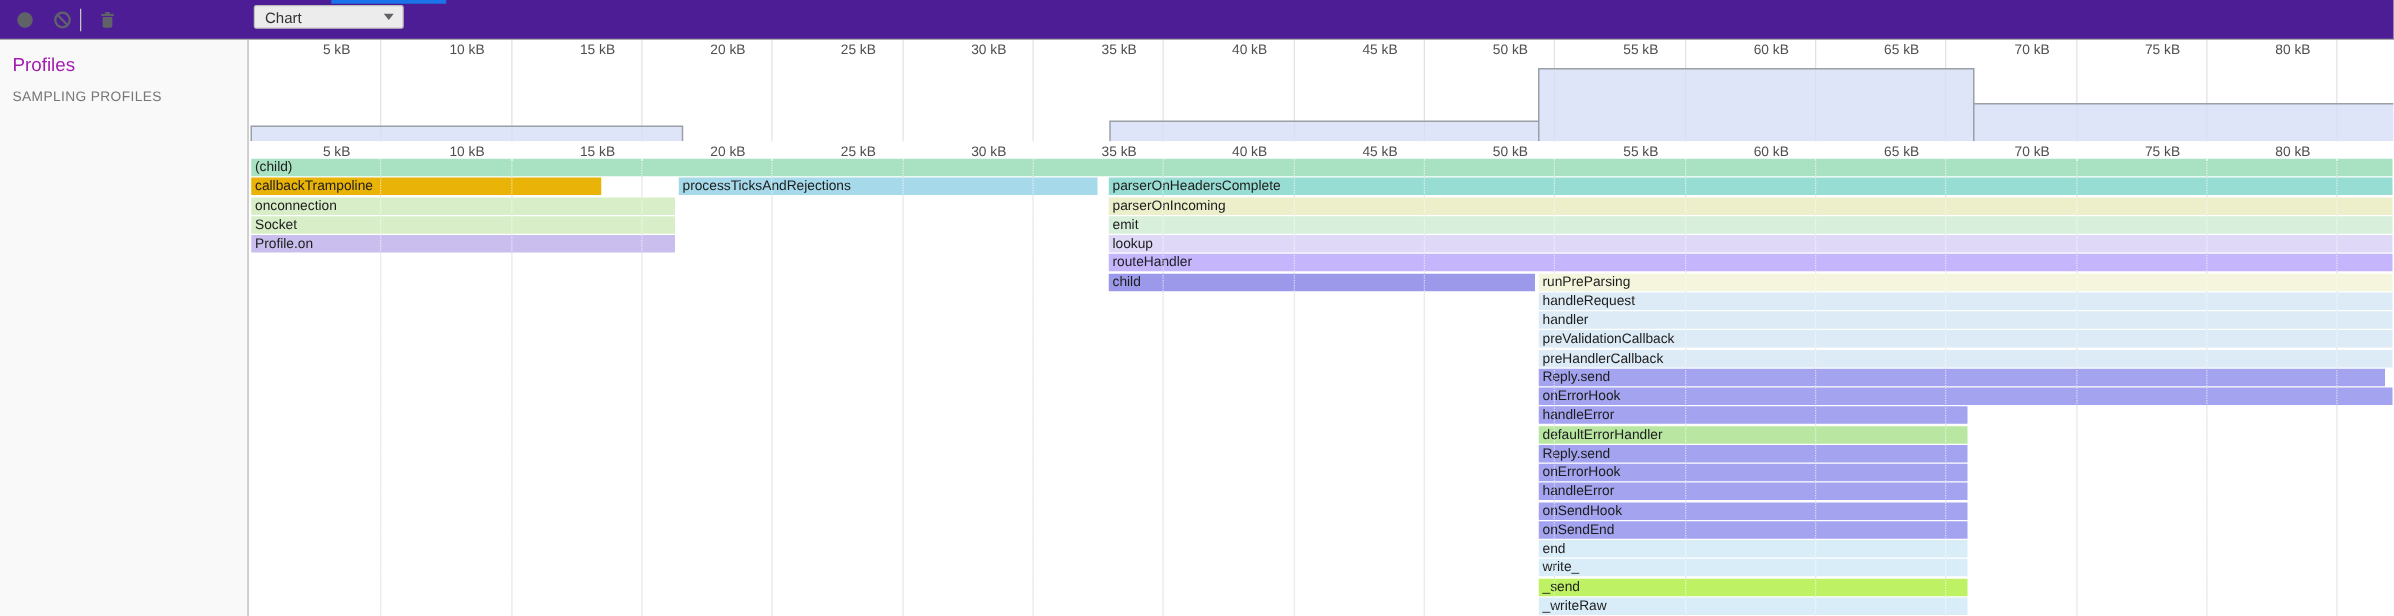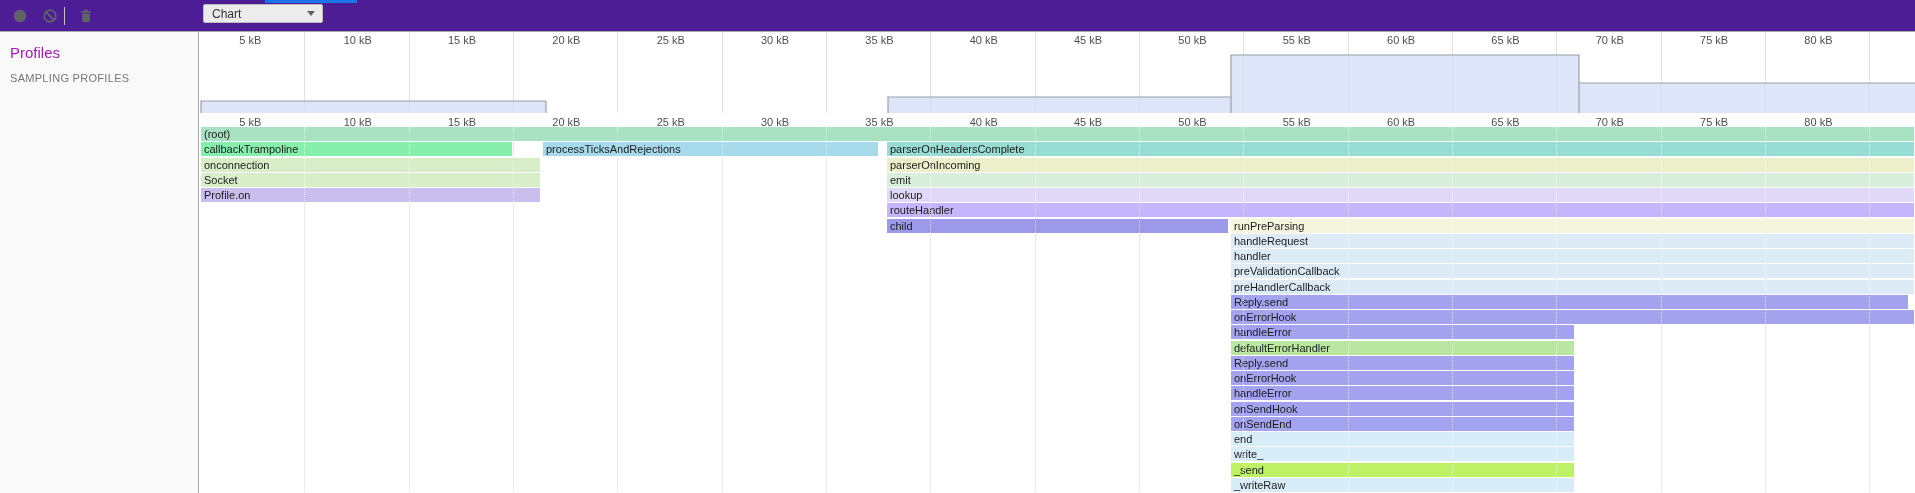--- a/index.html
+++ b/index.html
@@ -35,21 +35,21 @@
     background:#d3d3d3; display:flex; align-items:center; cursor:pointer; }
   #profile-row .p-icon { margin-left:16px; width:17px; height:14px; }
   #profile-row .p-name { margin-left:10px; font-size:12.5px; color:#222; flex:1; }
   #profile-row .p-save { margin-right:7px; font-size:12px; color:#333;
     text-decoration:underline; cursor:pointer; }
 
   
   #main { position:absolute; left:199px; top:32px; width:1716px; height:461px; background:#fff; }
   .gridline { position:absolute; width:1px; background:#e2e2e2; }
   .grid-overlay-line { position:absolute; width:0; border-left:1px dotted rgba(255,255,255,.65); }
-  .ruler-label { position:absolute; width:60px; text-align:left; font-size:11px;
+  .ruler-label { position:absolute; width:60px; text-align:center; font-size:11px;
     color:#4f4f4f; white-space:nowrap; }
   #ruler1 .ruler-label { top:2px; }
   #ruler2 .ruler-label { top:84px; }
   #overview-svg { position:absolute; left:0; top:0; }
   .flame-bar { position:absolute; height:14px; font-size:11px; line-height:14px;
     color:#1c1c1c; white-space:nowrap; overflow:hidden; padding-left:3px; cursor:pointer; }
 </style>
 </head>
 <body>
 
@@ -156,22 +156,22 @@
         <div class="ruler-label" style="left: 875.015px;">45 kB</div>
         <div class="ruler-label" style="left: 979.35px;">50 kB</div>
         <div class="ruler-label" style="left: 1083.68px;">55 kB</div>
         <div class="ruler-label" style="left: 1188.02px;">60 kB</div>
         <div class="ruler-label" style="left: 1292.36px;">65 kB</div>
         <div class="ruler-label" style="left: 1396.69px;">70 kB</div>
         <div class="ruler-label" style="left: 1501.03px;">75 kB</div>
         <div class="ruler-label" style="left: 1605.36px;">80 kB</div>
       </div>
     <div id="flame">
-        <div class="flame-bar" title="(root)" style="left: 2px; width: 1713px; top: 95px; background: rgb(169, 226, 194);">(root)</div>
-        <div class="flame-bar" title="callbackTrampoline" style="left: 2px; width: 311px; top: 110.25px; background: #86efac;">callbackTrampoline</div>
+        <div class="flame-bar" title="(root)" style="left: 2px; width: 1713px; top: 95px; background: rgb(169, 226, 194);">(child)</div>
+        <div class="flame-bar" title="callbackTrampoline" style="left: 2px; width: 280px; top: 110.25px; background: #eab308;">callbackTrampoline</div>
         <div class="flame-bar" title="processTicksAndRejections" style="left: 344px; width: 335px; top: 110.25px; background: rgb(166, 217, 233);">processTicksAndRejections</div>
         <div class="flame-bar" title="parserOnHeadersComplete" style="left: 688px; width: 1027px; top: 110.25px; background: rgb(151, 221, 211);">parserOnHeadersComplete</div>
         <div class="flame-bar" title="onconnection" style="left: 2px; width: 339px; top: 125.5px; background: rgb(216, 238, 200);">onconnection</div>
         <div class="flame-bar" title="parserOnIncoming" style="left: 688px; width: 1027px; top: 125.5px; background: rgb(236, 239, 202);">parserOnIncoming</div>
         <div class="flame-bar" title="Socket" style="left: 2px; width: 339px; top: 140.75px; background: rgb(216, 238, 200);">Socket</div>
         <div class="flame-bar" title="emit" style="left: 688px; width: 1027px; top: 140.75px; background: rgb(216, 239, 220);">emit</div>
         <div class="flame-bar" title="Readable.on" style="left: 2px; width: 339px; top: 156px; background: rgb(202, 190, 238);">Profile.on</div>
         <div class="flame-bar" title="lookup" style="left: 688px; width: 1027px; top: 156px; background: rgb(223, 217, 247);">lookup</div>
         <div class="flame-bar" title="routeHandler" style="left: 688px; width: 1027px; top: 171.25px; background: #c4b5fd;">routeHandler</div>
         <div class="flame-bar" title="child" style="left: 688px; width: 341px; top: 186.5px; background: rgb(157, 153, 234);">child</div>

